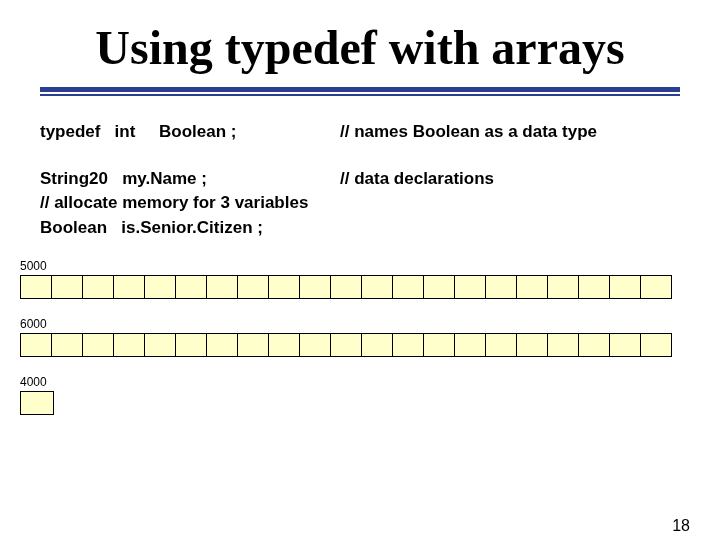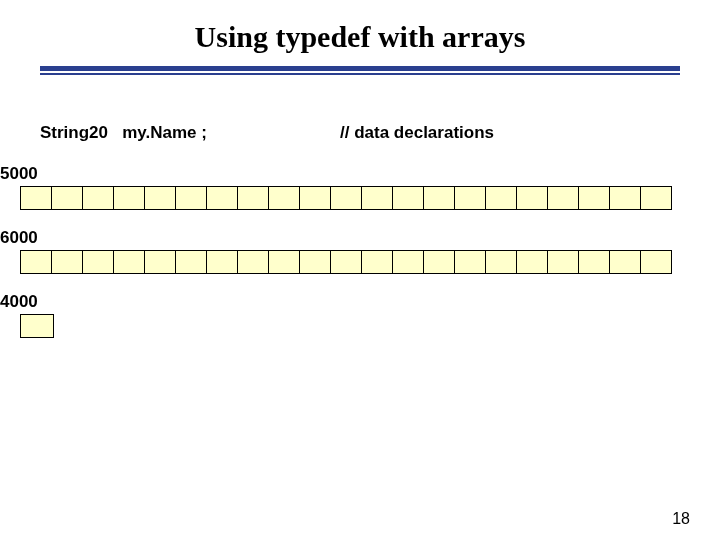--- a/index.html
+++ b/index.html
@@ -1,54 +1,60 @@
 <!DOCTYPE html>
 <html><head>
 <meta charset="utf-8">
 <style>
   * { margin: 0; padding: 0; box-sizing: border-box; }
   html, body { width: 720px; height: 540px; background: #fff; font-family: "Times New Roman", Times, serif; }
   .slide { position: relative; width: 720px; height: 540px; }
-  .title { font-size: 30px; font-weight: bold; color: #000; text-align: center; padding-top: 20px; padding-bottom: 12px; }
+  .title { font-size: 48px; font-weight: bold; color: #000; text-align: center; padding-top: 20px; padding-bottom: 12px; }
   .rules { margin: 0 40px 24px 40px; border-top: 5px solid #2a3f8f; }
   .rules .top { height: 0; border-top: 2px solid #2a3f8f; margin-top: 2px; }
   .code-area { margin: 0 40px; font-family: Arial, Helvetica, sans-serif; font-size: 17px; font-weight: bold; color: #000; }
   .code-area .row { display: flex; line-height: 1.45; }
   .code-area .left { width: 300px; white-space: pre; }
   .code-area .right { flex: 1; }
   .gap { height: 22px; }
-  .addr-label { font-family: Arial, Helvetica, sans-serif; font-size: 17px; font-weight: bold; margin-top: 18px; margin-bottom: 2px; }
+  .addr-label { margin-left: 20px; font-family: Arial, Helvetica, sans-serif; font-size: 12px; font-weight: normal; margin-top: 18px; margin-bottom: 2px; }
   .mem-row { display: flex; margin: 0 20px; }
   .cell { height: 24px; border: 1px solid #000; background: #ffffcc; margin-right: -1px; }
   .cell.w34 { width: 34px; }
   .cell.w32 { width: 32px; }
-  .page-num { position: absolute; right: 30px; bottom: 12px; font-family: Arial, Helvetica, sans-serif; font-size: 16px; color: #000; }
+  .page-num { position: absolute; right: 30px; bottom: 5px; font-family: Arial, Helvetica, sans-serif; font-size: 16px; color: #000; }
 </style>
 </head>
 <body>
 <div class="slide">
 
   <div class="title">
     <span>Using  </span><span>typedef</span><span>  with arrays</span>
   </div>
   <div class="rules">
       <div class="top"></div>
     </div>
 
   <div class="code-area">
     <div class="row">
+      <span class="left">typedef   int     Boolean ;</span>
+      <span class="right">// names Boolean  as a data type</span>
+    </div>
+    <div class="row">
     </div>
     <div class="gap"></div>
     <div class="row">
       <span class="left">String20   my.Name ;</span>
       <span class="right">// data declarations</span>
     </div>
     <div class="row">
+      <span class="right">// allocate memory for  3  variables</span>
     </div>
     <div class="row">
+      <span class="left">Boolean   is.Senior.Citizen ;</span>
       <span class="right"></span>
     </div>
   </div>
 
   <div class="addr-label">5000</div>
   <div class="mem-row">
       <div class="cell w32"></div>
       <div class="cell w32"></div>
       <div class="cell w32"></div>
       <div class="cell w32"></div>

